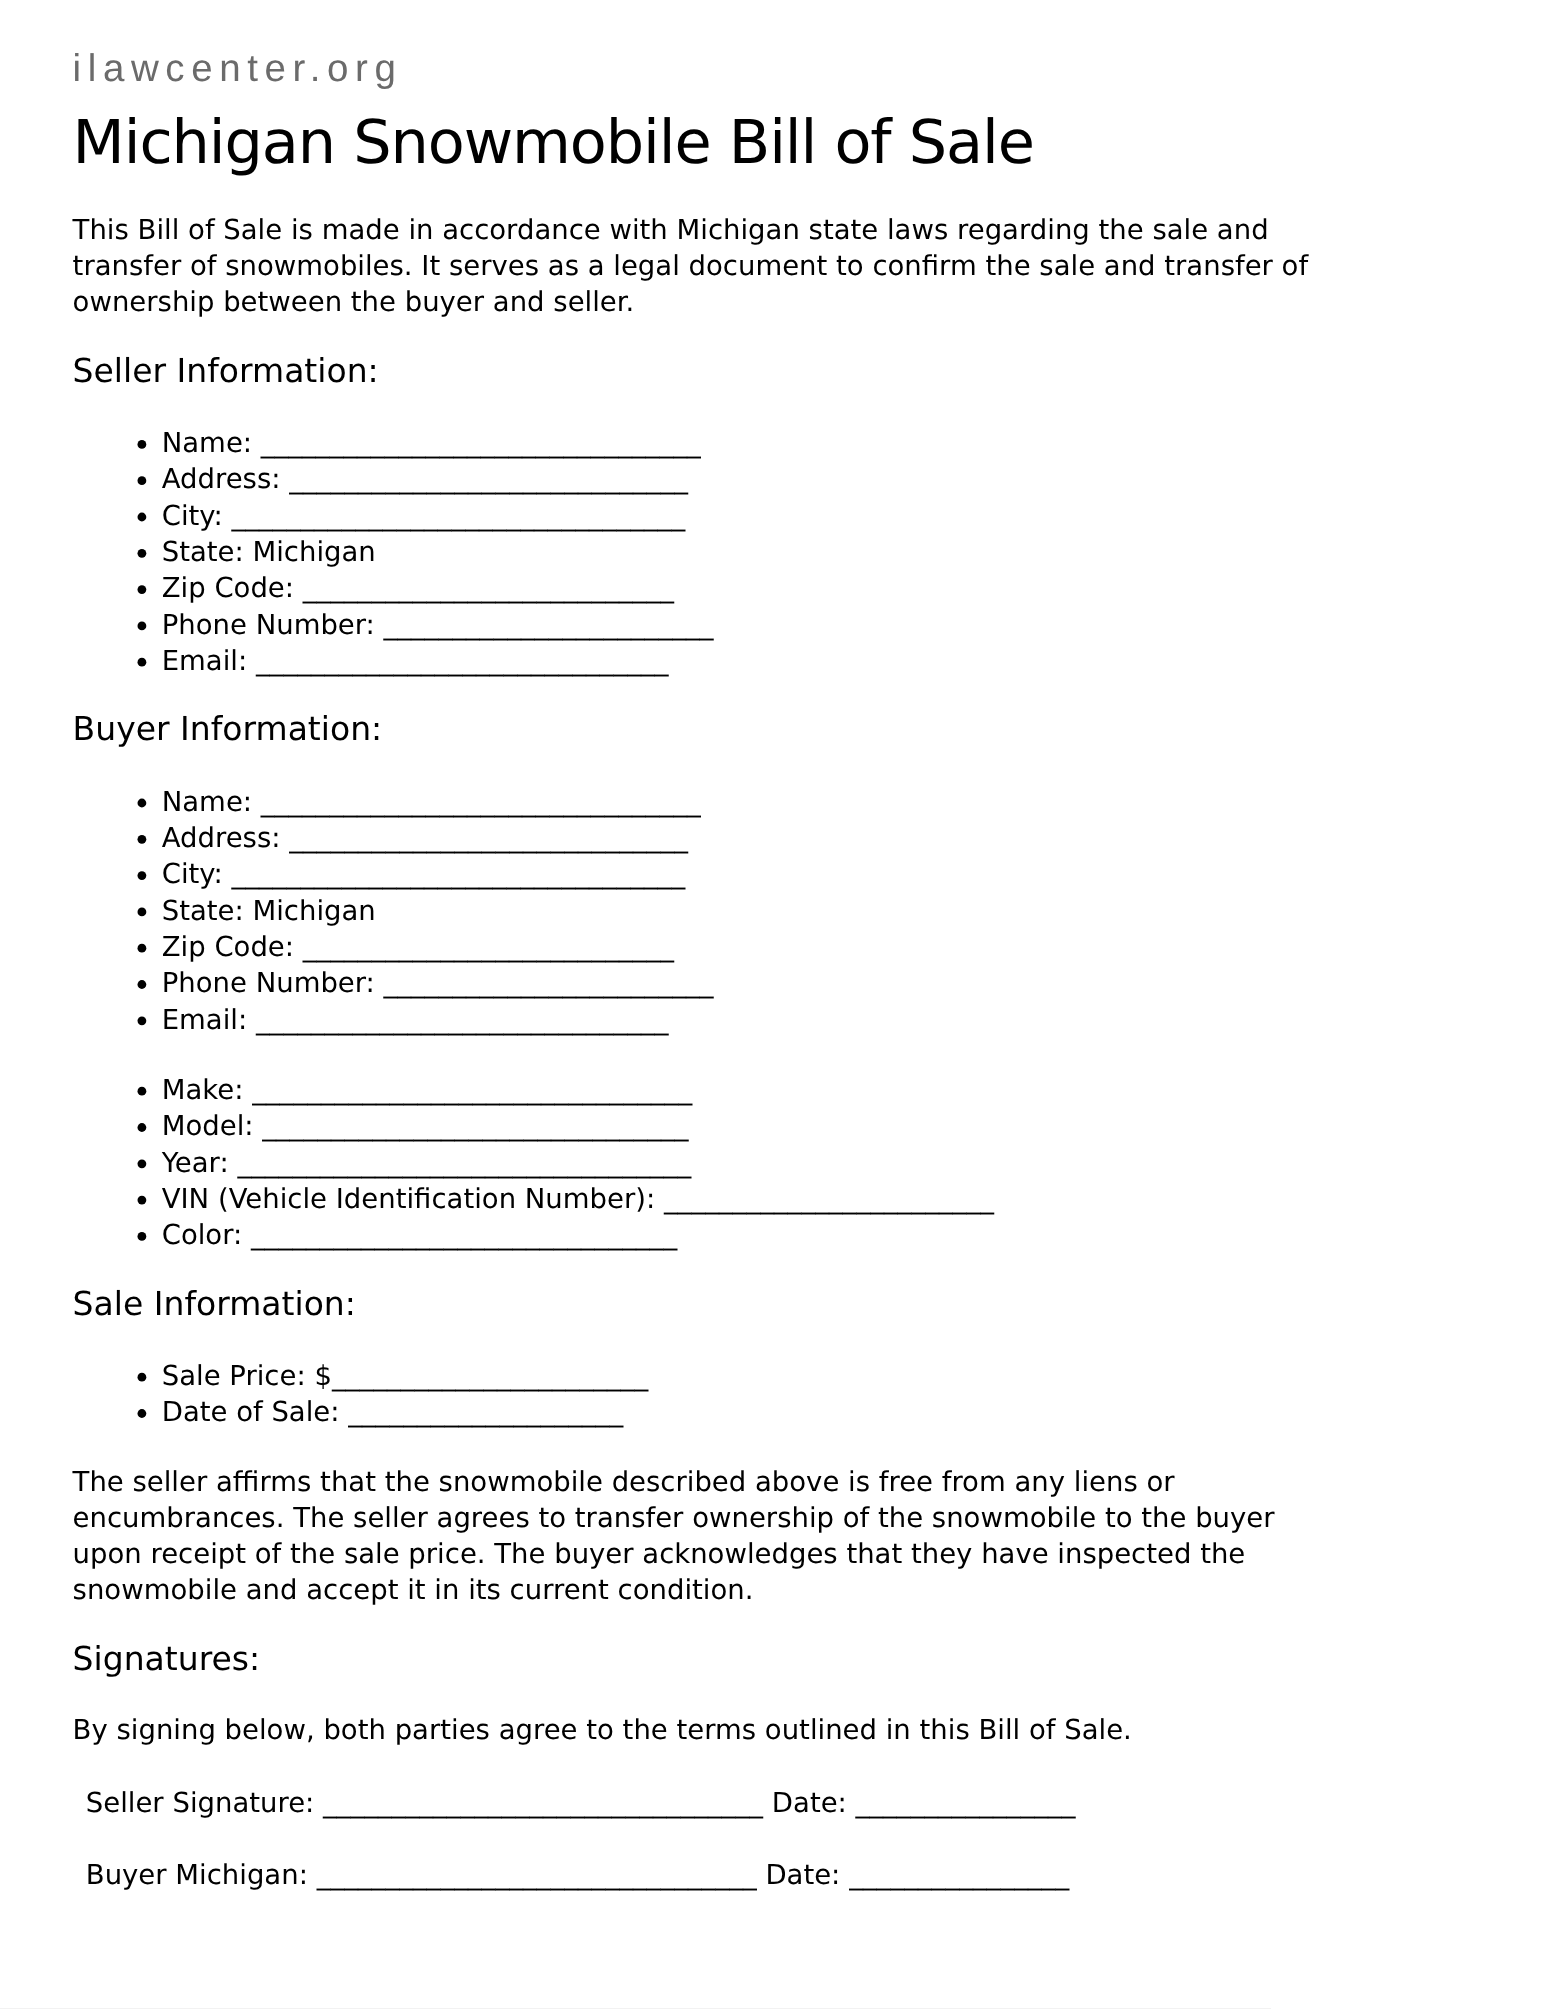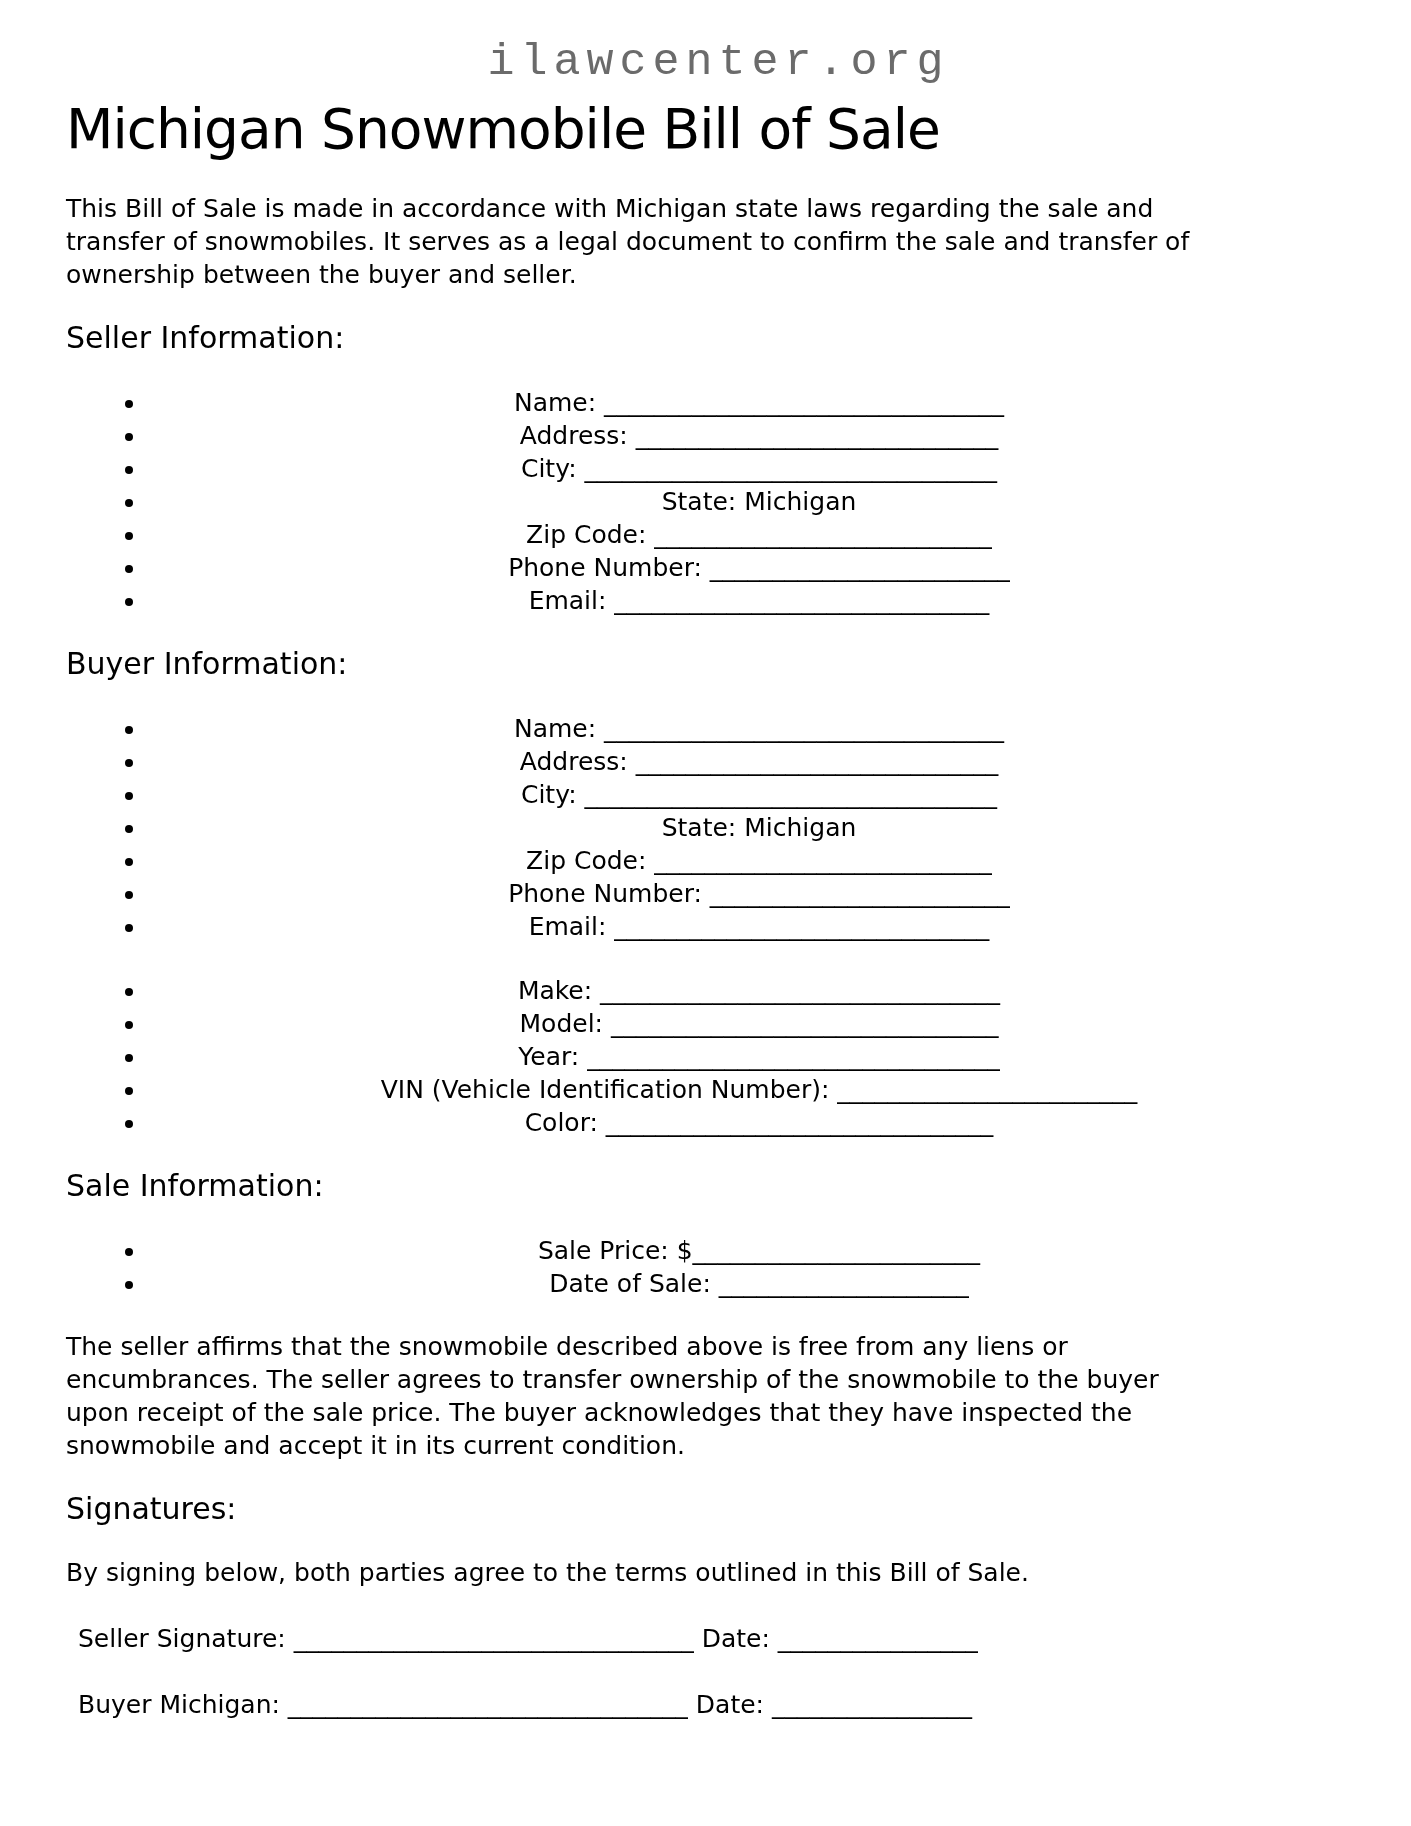--- a/index.html
+++ b/index.html
@@ -11,26 +11,26 @@
     background: #ffffff;
     color: #000000;
     font-family: "DejaVu Sans", sans-serif;
     font-size: 25px;
     line-height: 33px;
     padding: 38px 40px 0 66px;
     box-sizing: border-box;
     overflow: hidden;
   }
   .watermark {
-    font-family: Liberation Mono, monospace;
-    font-size: 45px;
+    font-family: Liberation Sans, sans-serif;
+    font-size: 35px;
     line-height: 50px;
     letter-spacing: 6px;
     color: #6b6b6b;
-    text-align: center;
+    text-align: left;
   }
   h1.doc-title {
     font-size: 55px;
     line-height: 66px;
     margin: 8px 0 0 0;
     letter-spacing: -1px;
     font-weight: normal;
   }
   h2.section-heading {
     font-size: 30px;
@@ -38,21 +38,21 @@
     margin: 30px 0 0 0;
     font-weight: normal;
   }
   p.body-par { margin: 30px 0 0 0; }
   .multiline { white-space: pre-line; }
   ul.field-list {
     margin: 31px 0 0 0;
     padding: 0 0 0 81px;
     list-style: disc;
   }
-  ul.field-list li { line-height: 33px; text-align: center; }
+  ul.field-list li { line-height: 33px; }
   .sig-row { margin: 33px 0 0 12px; white-space: nowrap; }
   .sig-row span { white-space: pre; }
 </style>
 </head>
 <body>
 
 <div class="page">
 
   <div class="watermark">ilawcenter.org</div>
 

